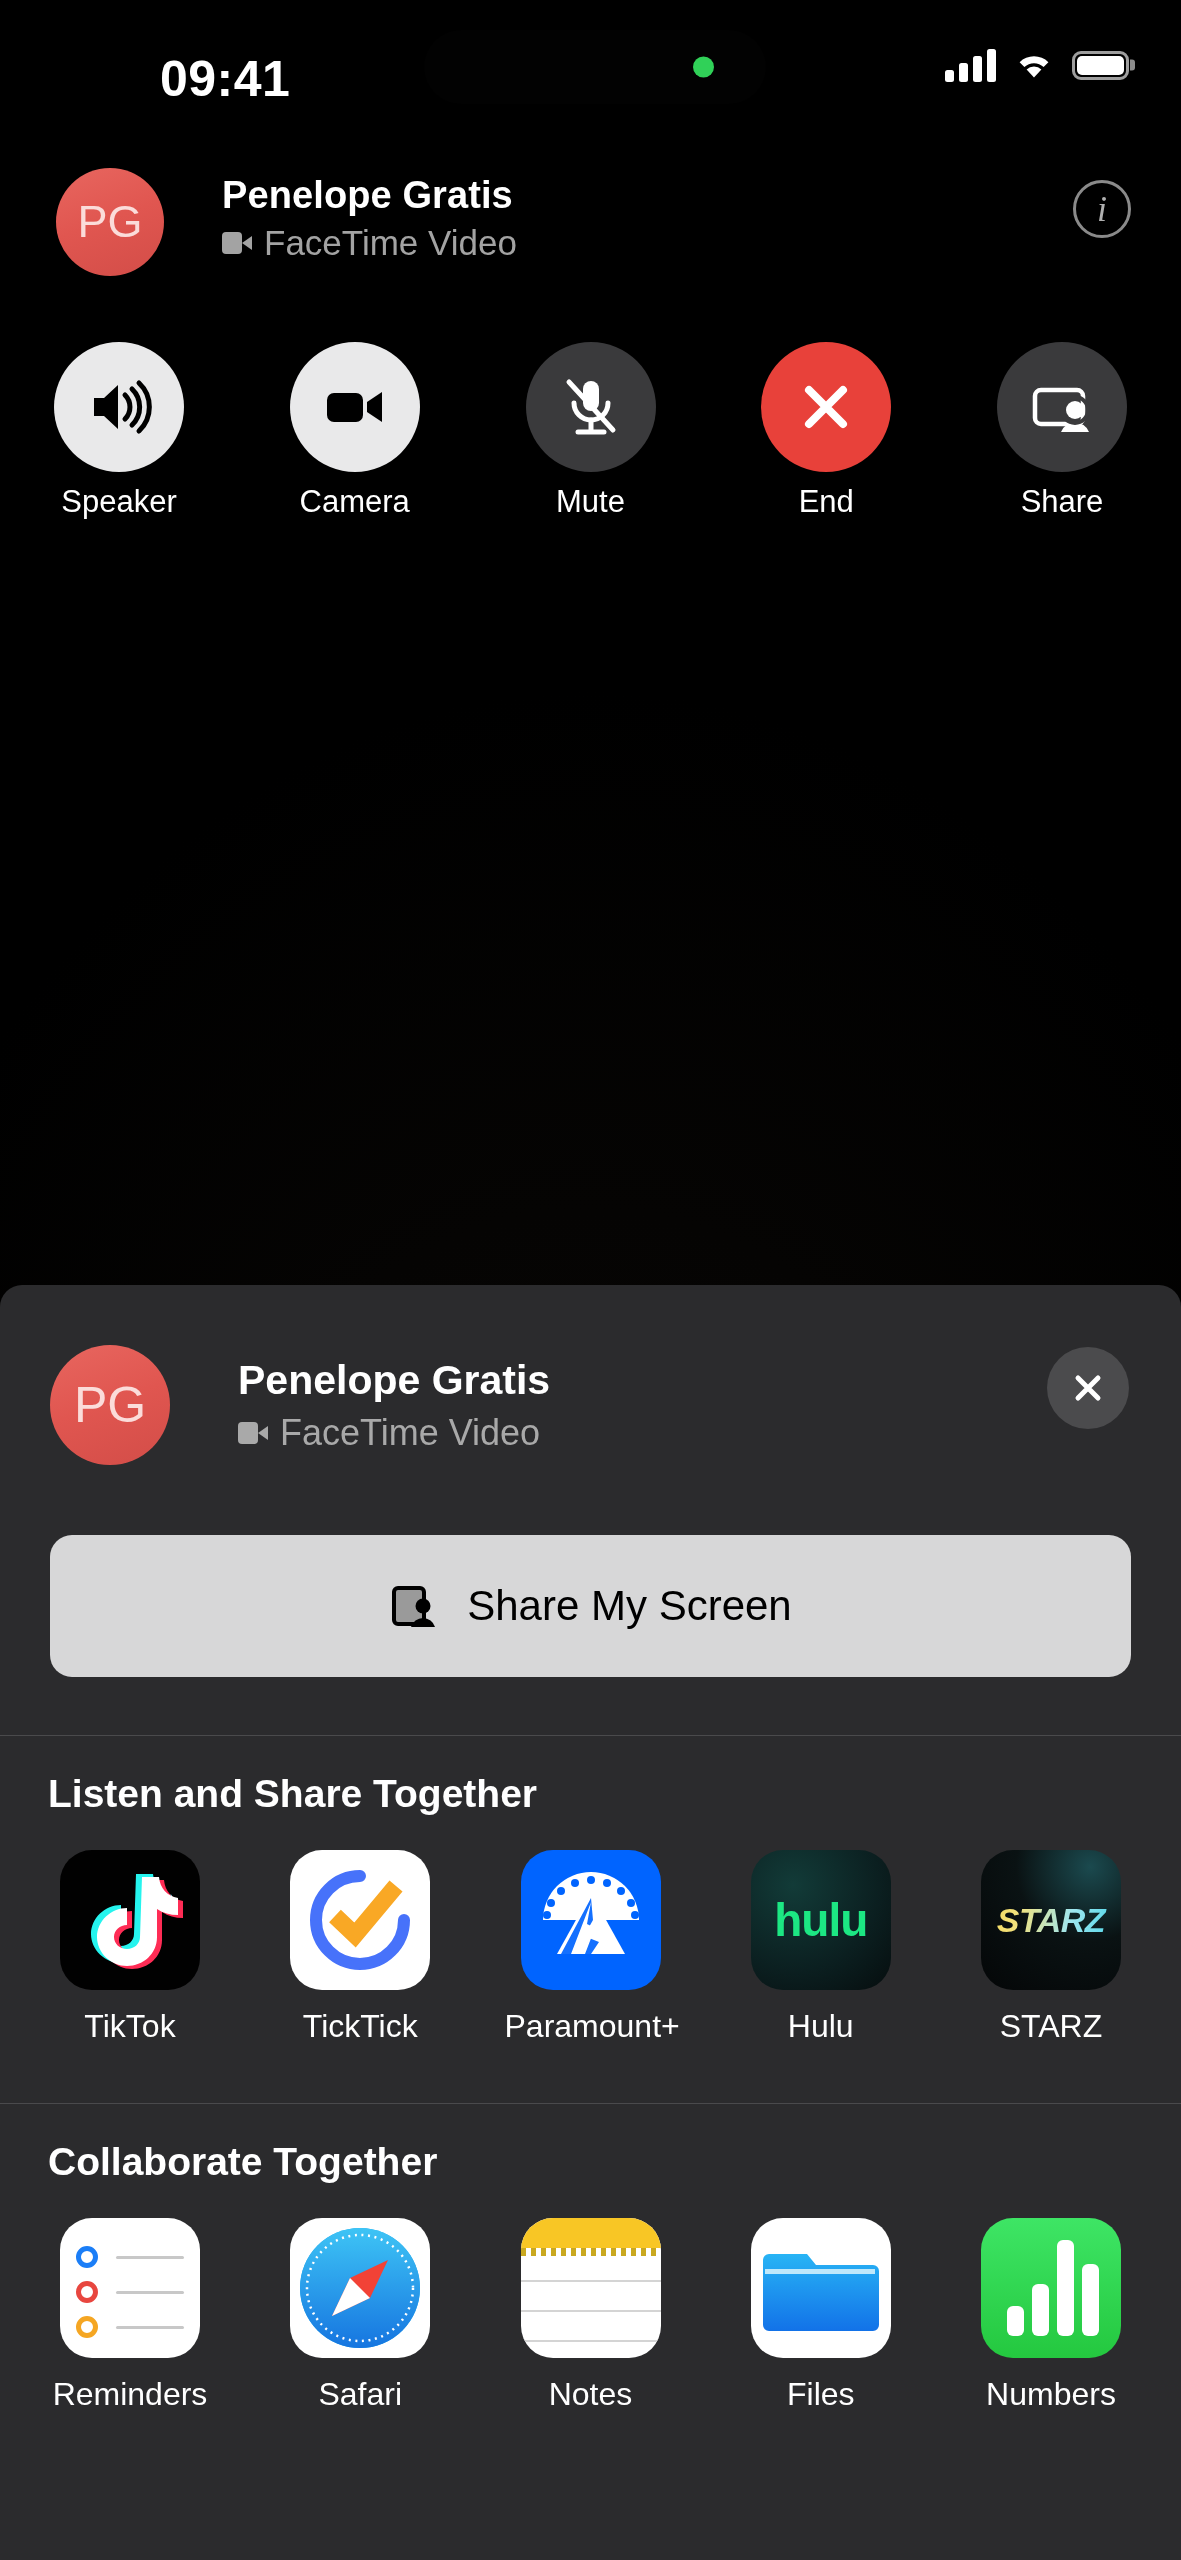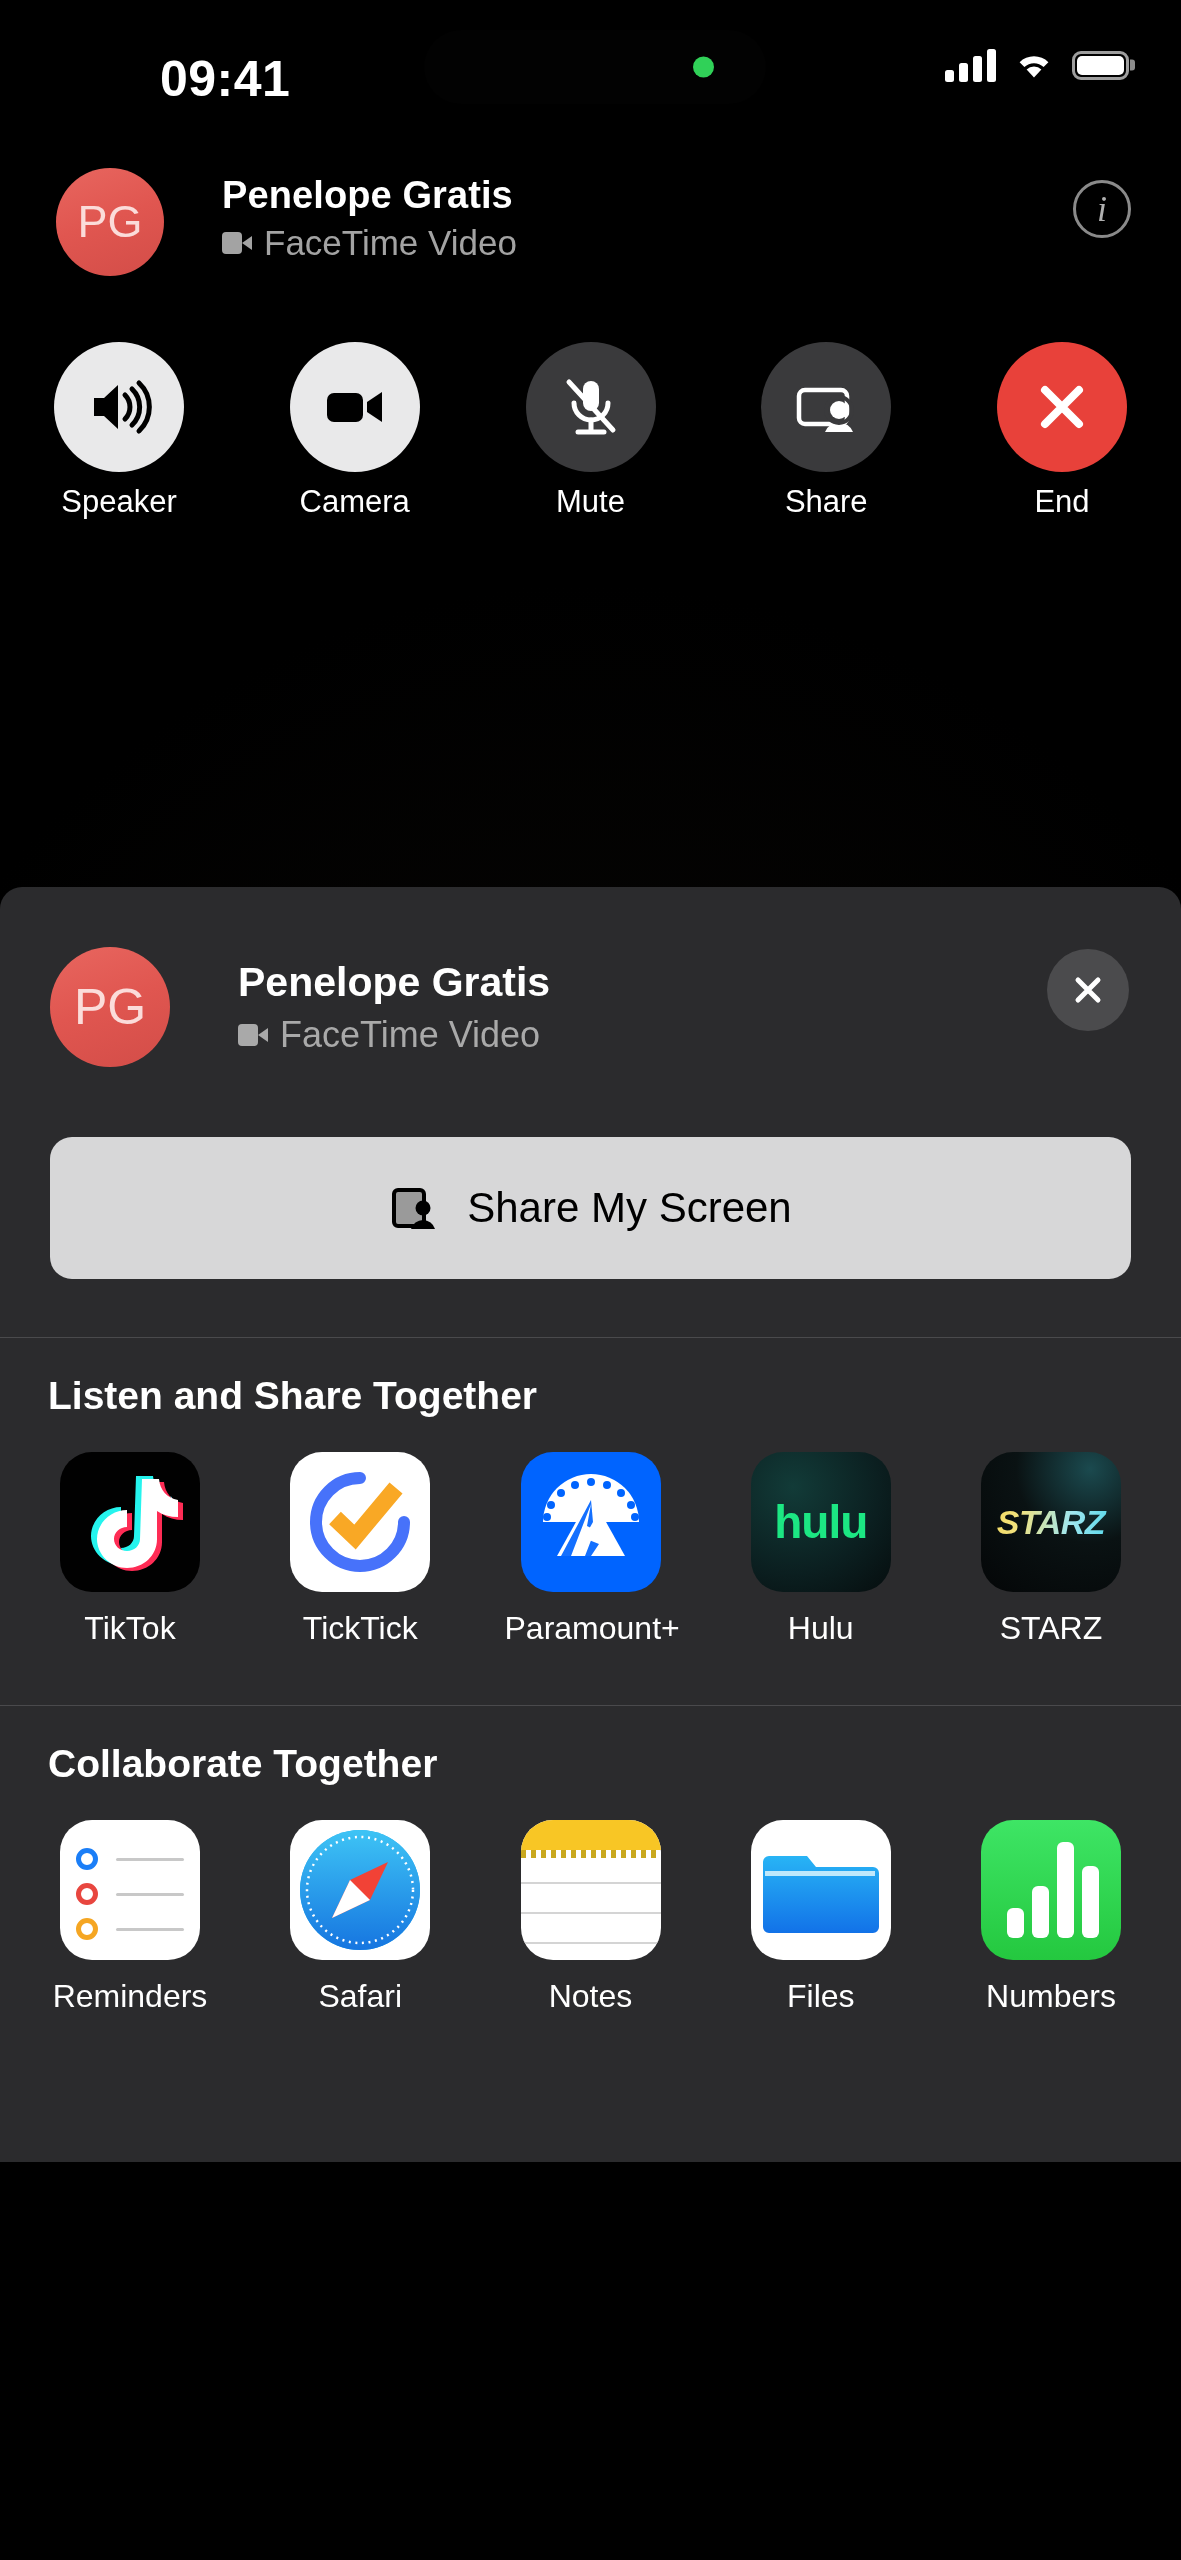--- a/index.html
+++ b/index.html
@@ -6,21 +6,21 @@
   html, body {
     width: 1181px;
     height: 2560px;
     background: #000;
     font-family: "Liberation Sans", sans-serif;
     overflow: hidden;
   }
   #phone {
     position: relative;
     width: 1181px;
-    height: 2162px;
+    height: 2560px;
     background: #000;
   }
 
   
   .call-bg {
     position: absolute;
     inset: 0;
     background:
       radial-gradient(ellipse 70% 45% at 50% 72%, #0a0807 0%, #050403 55%, #000 100%),
       #000;
@@ -435,38 +435,38 @@
           <path d="M20 33 a17 17 0 0 0 34 0" stroke="#fff" stroke-width="5" fill="none" stroke-linecap="round"></path>
           <path d="M37 50 v10" stroke="#fff" stroke-width="5" stroke-linecap="round"></path>
           <path d="M24 62 h26" stroke="#fff" stroke-width="5" stroke-linecap="round"></path>
           <path d="M15 12 L59 60" stroke="#fff" stroke-width="5" stroke-linecap="round"></path>
         </svg>
       </div>
       <div class="ctrl-label">Mute</div>
     </div>
 
     <div class="ctrl">
+      <div class="ctrl-circle end">
+        <svg width="74" height="74" viewBox="0 0 74 74">
+          <path d="M20 20 L54 54 M54 20 L20 54" stroke="#fff" stroke-width="8" stroke-linecap="round"></path>
+        </svg>
+      </div>
+      <div class="ctrl-label">End</div>
+    </div>
+
+    <div class="ctrl">
       <div class="ctrl-circle">
         <svg width="74" height="74" viewBox="0 0 74 74">
           <rect x="10" y="20" width="48" height="34" rx="6" stroke="#fff" stroke-width="4.5" fill="none"></rect>
           <circle cx="50" cy="40" r="9" fill="#fff"></circle>
           <path d="M36 62 a15 15 0 0 1 28 0 Z" fill="#fff"></path>
           <circle cx="50" cy="40" r="13" fill="none" stroke="#3a3a3c" stroke-width="4"></circle>
         </svg>
       </div>
       <div class="ctrl-label">Share</div>
-    </div>
-
-    <div class="ctrl">
-      <div class="ctrl-circle end">
-        <svg width="74" height="74" viewBox="0 0 74 74">
-          <path d="M20 20 L54 54 M54 20 L20 54" stroke="#fff" stroke-width="8" stroke-linecap="round"></path>
-        </svg>
-      </div>
-      <div class="ctrl-label">End</div>
     </div>
 
   </div>
 
   <div class="sheet">
 
     <div class="sheet-header">
       <div class="avatar sheet-av">PG</div>
       <div class="sheet-caller">
         <div class="sheet-name">Penelope Gratis</div>

